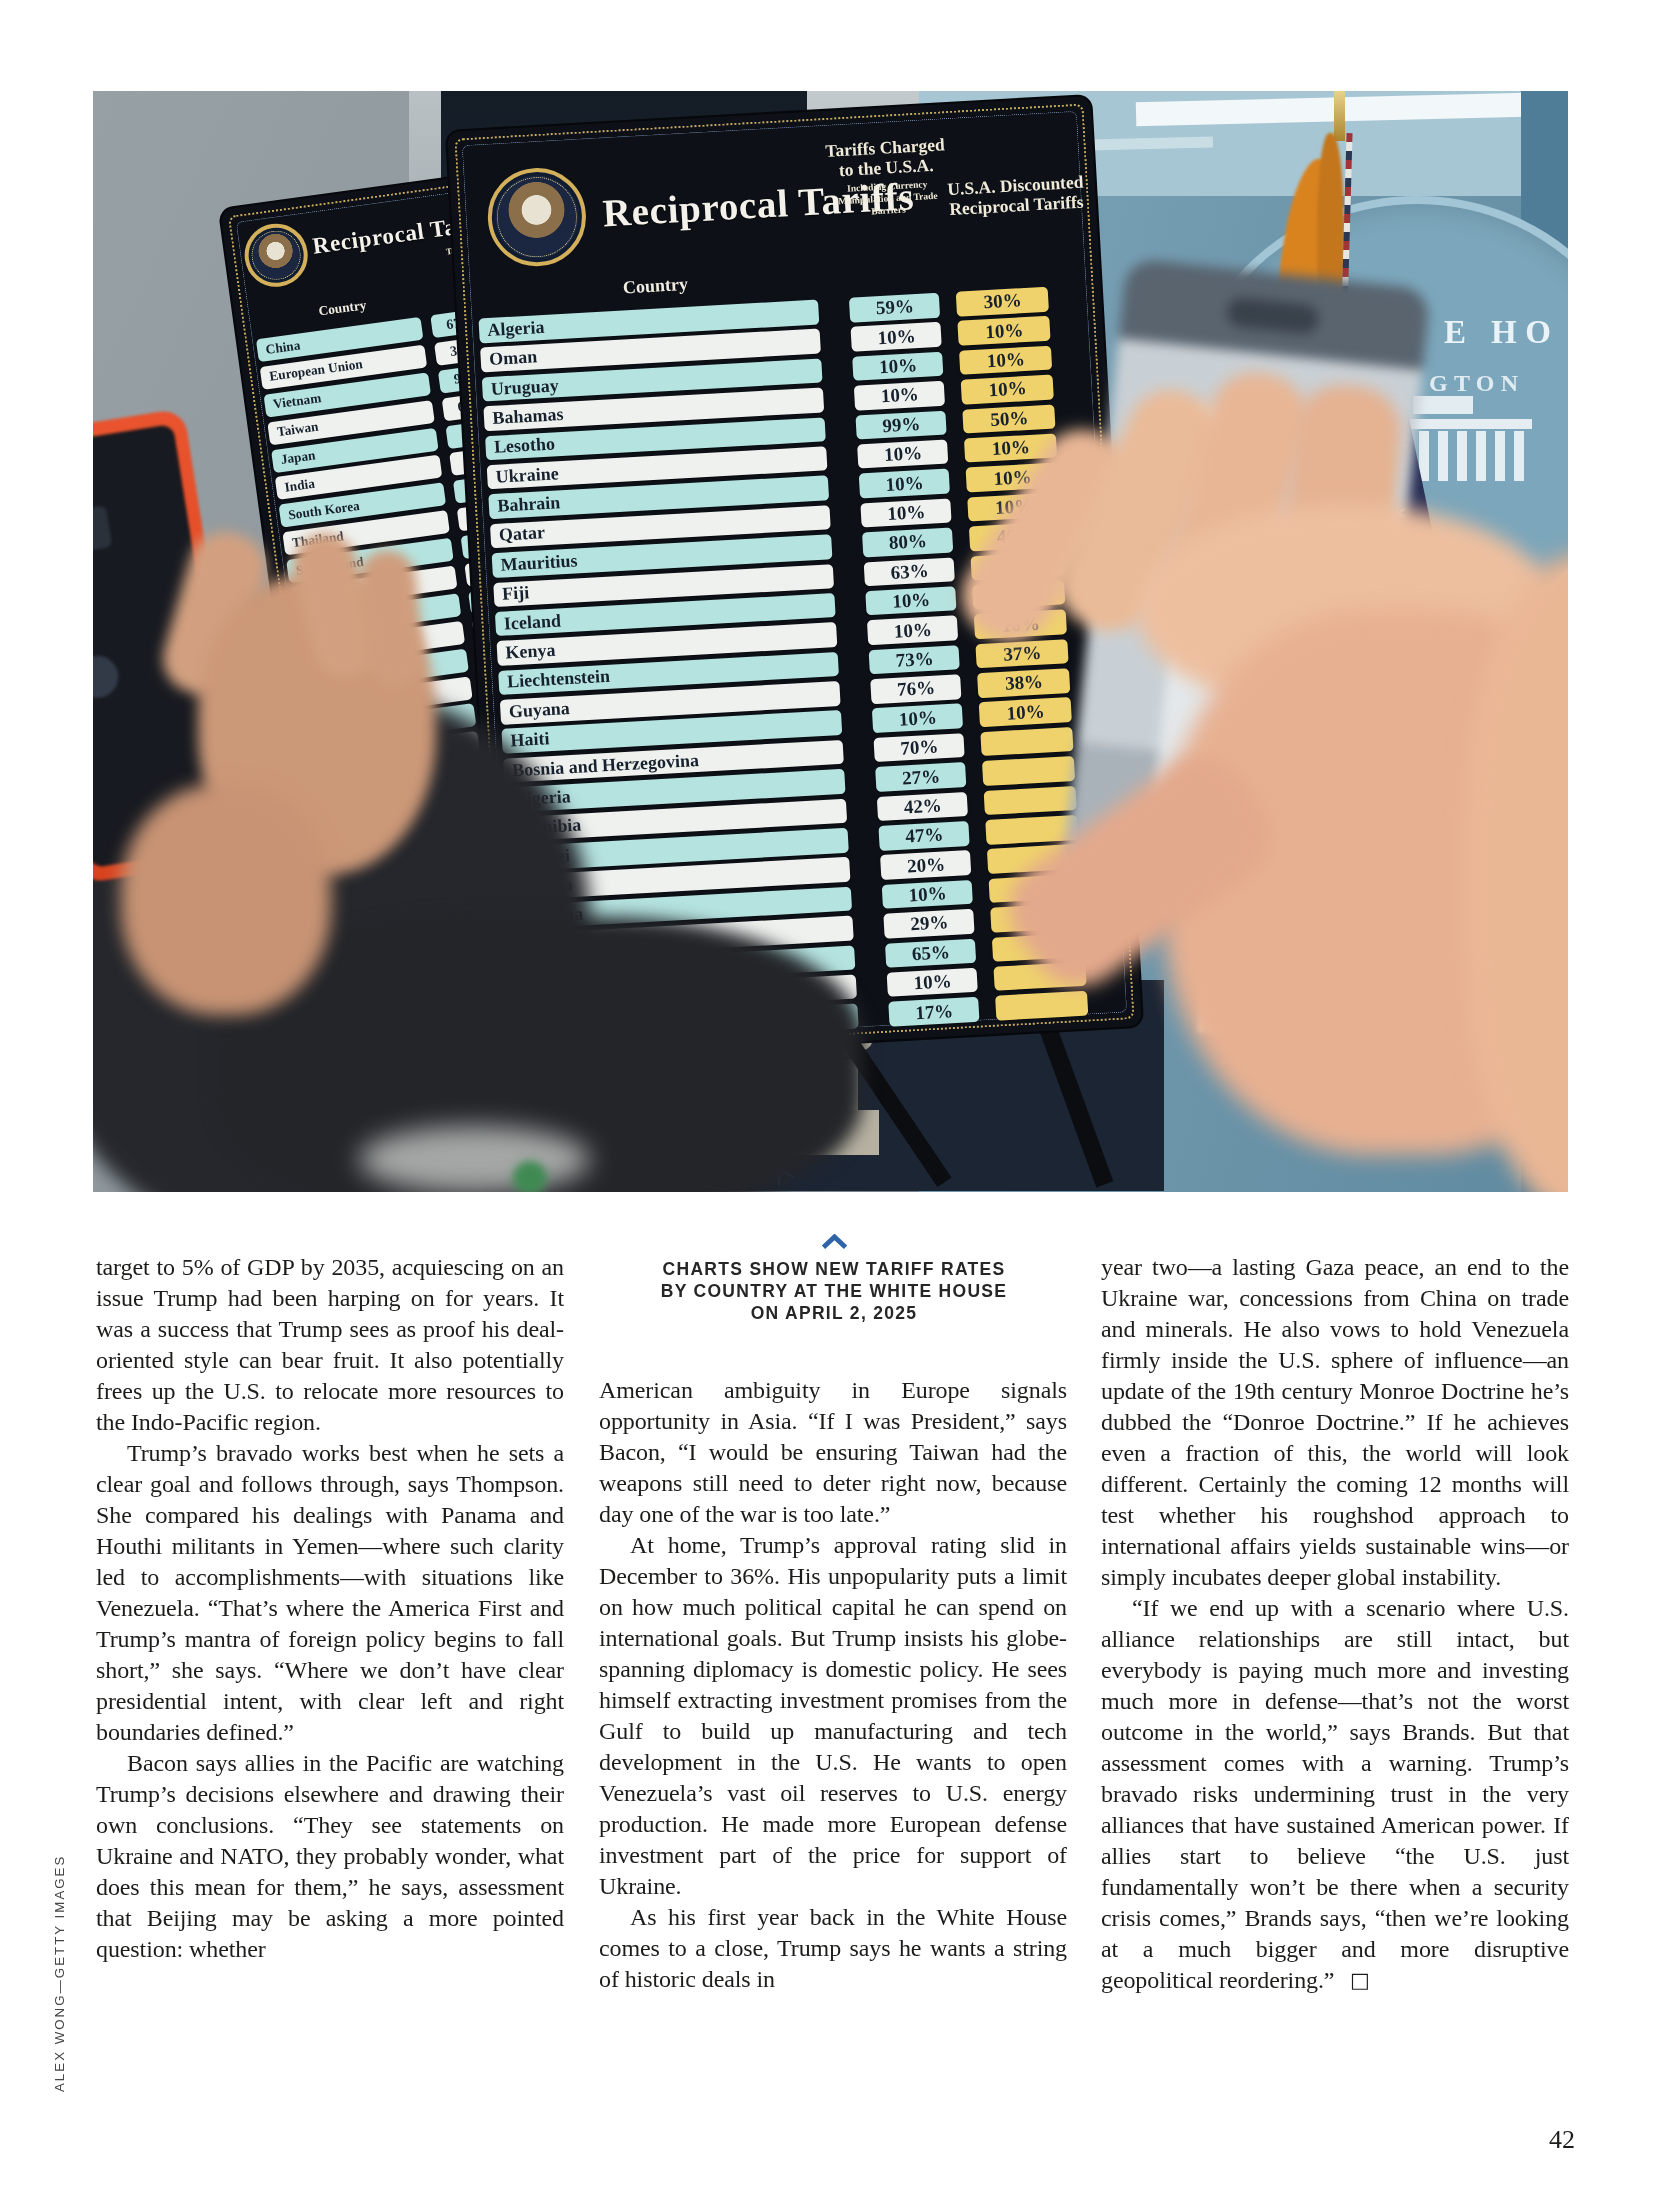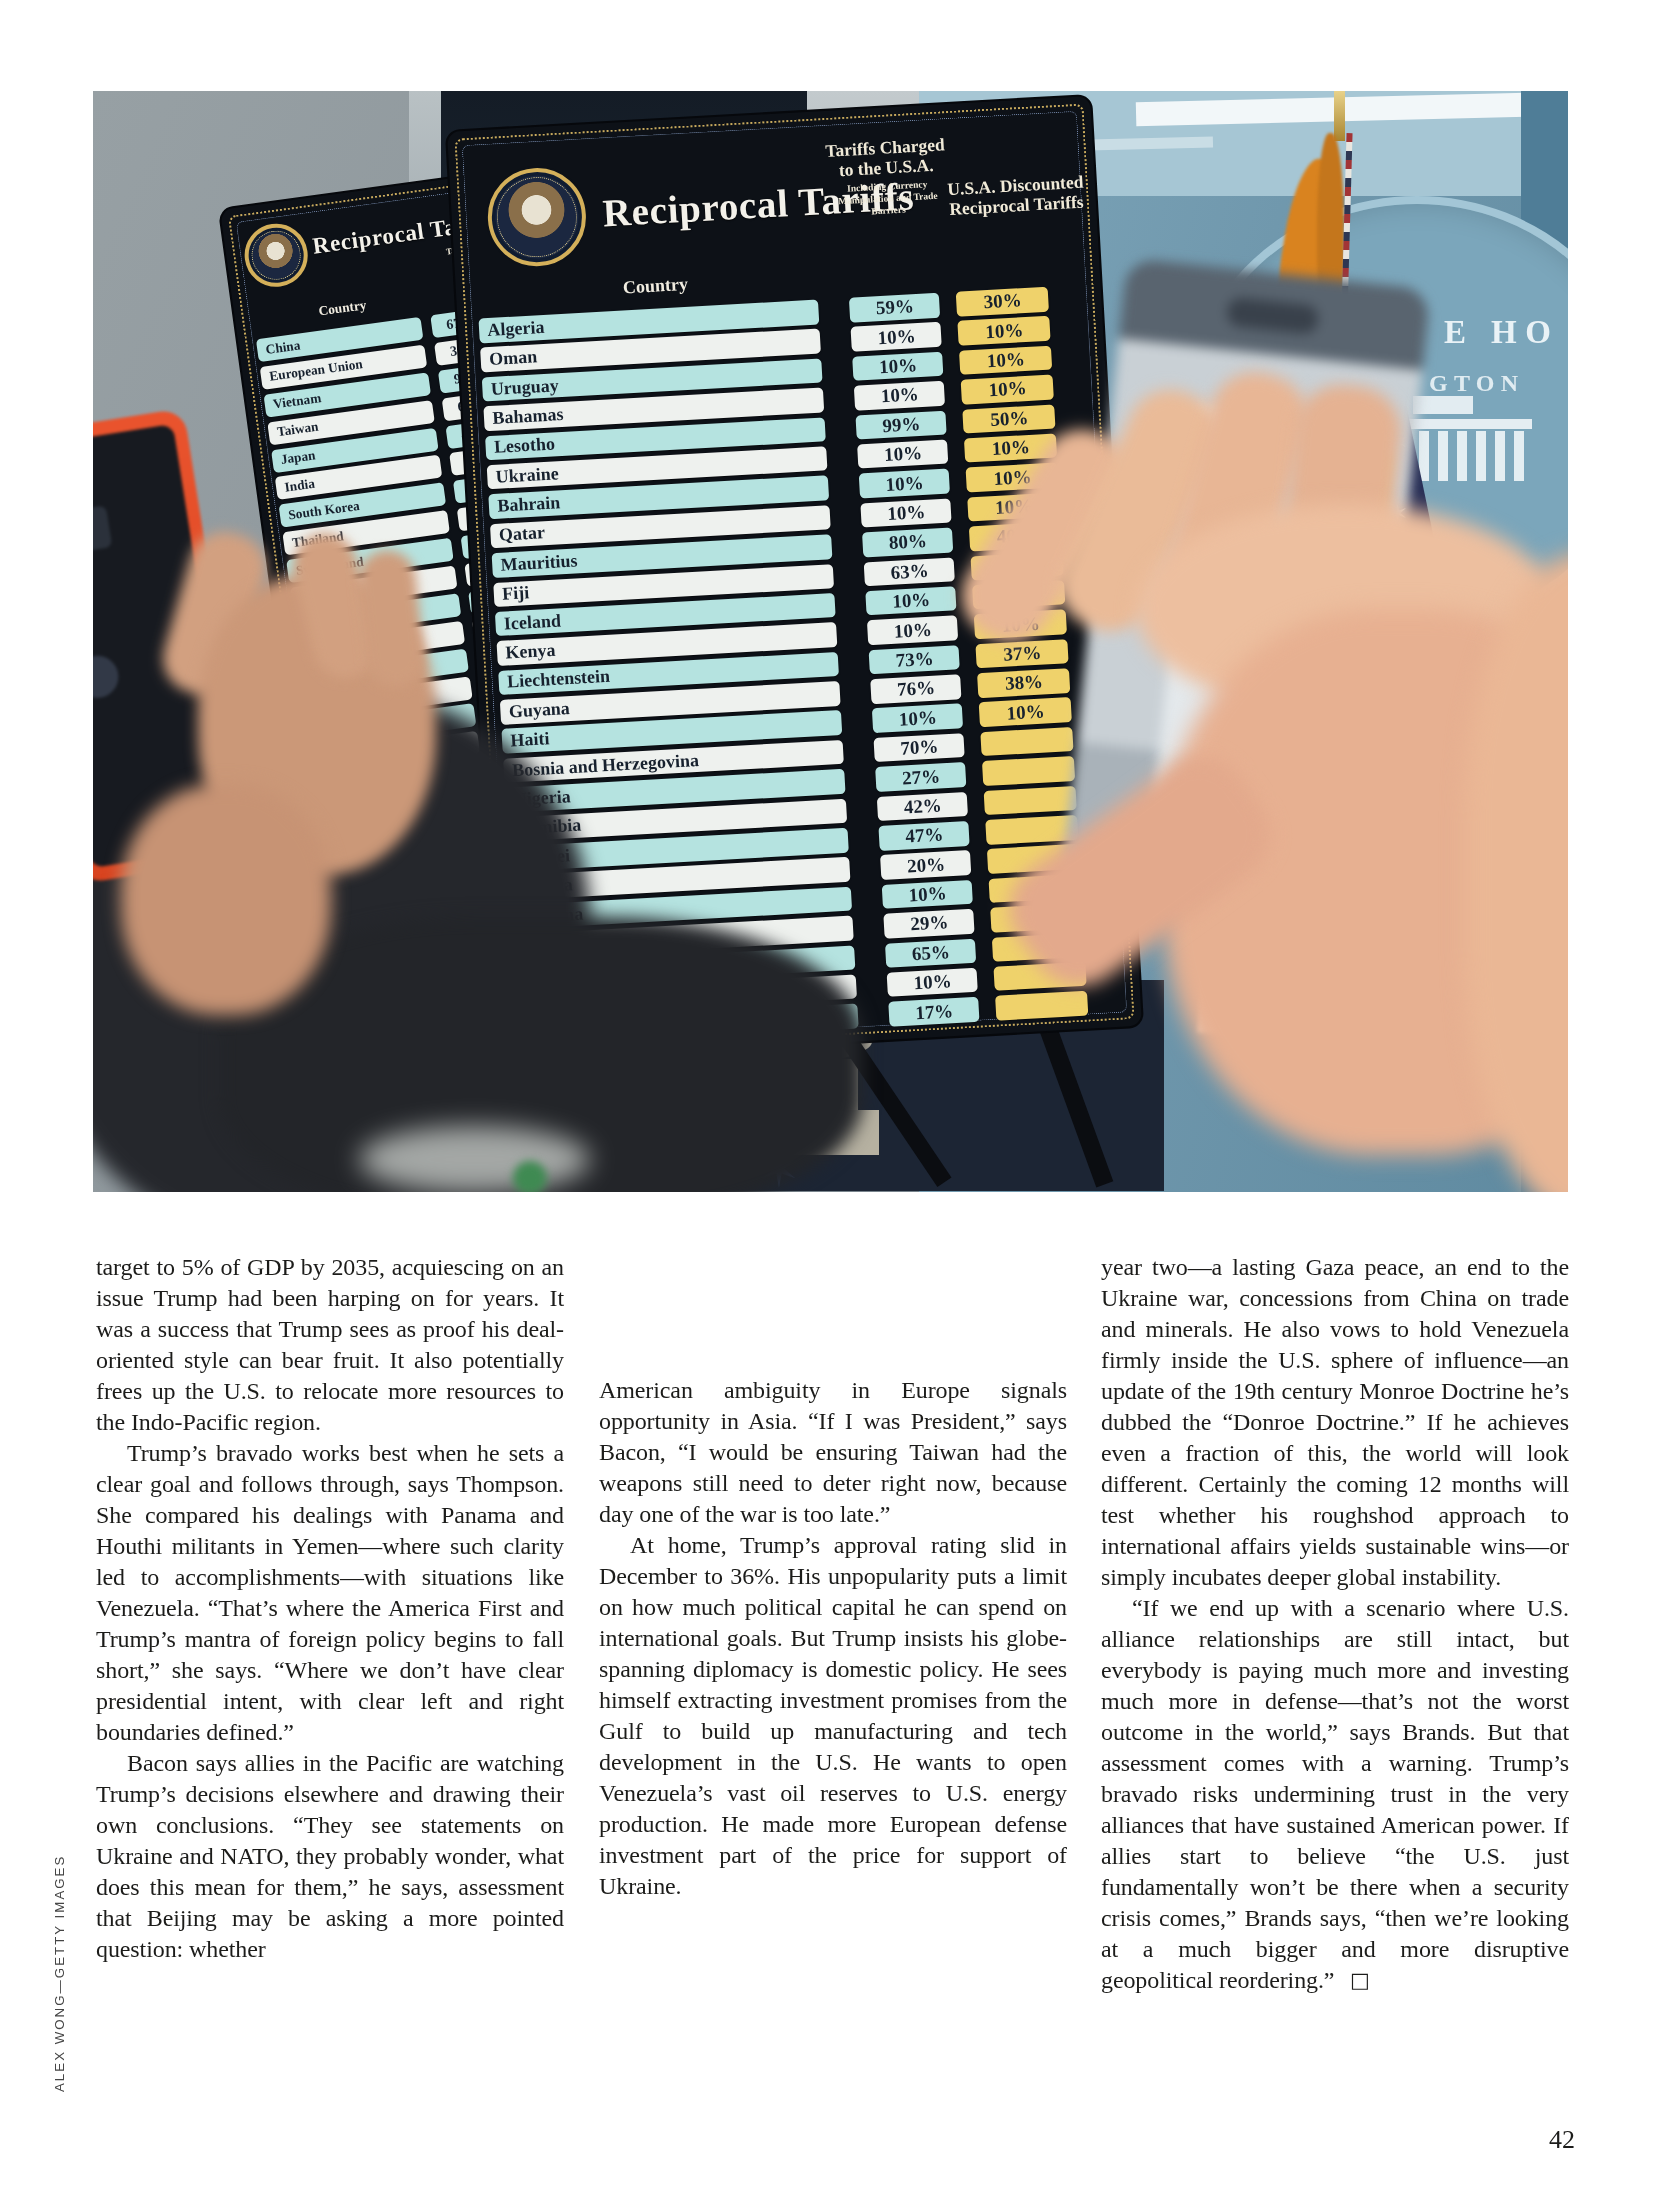--- a/index.html
+++ b/index.html
@@ -467,29 +467,38 @@
     <div class="abs handR-f1"></div>
     <div class="abs handR-f2"></div>
     <div class="abs handR-f3"></div>
     <div class="abs handR-f4"></div>
     <div class="abs handR-ridge"></div>
     <div class="abs handR-palm"></div>
     <div class="abs handR-palm2"></div>
     <div class="abs handR-thumb"></div>
   </div>
 
+  <div id="caption" class="abs">
+    <svg class="chev" width="29" height="15.4" viewBox="0 0 42 22">
+      <polyline points="5,19 21,4 37,19" fill="none" stroke="#2f65a7" stroke-width="7"></polyline>
+    </svg>
+    <span class="cl">CHARTS SHOW NEW TARIFF RATES</span>
+    <span class="cl">BY COUNTRY AT THE WHITE HOUSE</span>
+    <span class="cl">ON APRIL 2, 2025</span>
+  </div>
 
   <div id="col1" class="col">
     <p class="para">target to 5% of GDP by 2035, acquiescing on an issue Trump had been harping on for years. It was a success that Trump sees as proof his deal-oriented style can bear fruit. It also potentially frees up the U.S. to relocate more resources to the Indo-Pacific region.</p>
     <p class="para ind">Trump’s bravado works best when he sets a clear goal and follows through, says Thompson. She compared his dealings with Panama and Houthi militants in Yemen—where such clarity led to accomplishments—with situations like Venezuela. “That’s where the America First and Trump’s mantra of foreign policy begins to fall short,” she says. “Where we don’t have clear presidential intent, with clear left and right boundaries defined.”</p>
     <p class="para ind">Bacon says allies in the Pacific are watching Trump’s decisions elsewhere and drawing their own conclusions. “They see statements on Ukraine and NATO, they probably wonder, what does this mean for them,” he says, assessment that Beijing may be asking a more pointed question: whether</p>
   </div>
   <div id="col2" class="col">
     <p class="para">American ambiguity in Europe signals opportunity in Asia. “If I was President,” says Bacon, “I would be ensuring Taiwan had the weapons still need to deter right now, because day one of the war is too late.”</p>
     <p class="para ind">At home, Trump’s approval rating slid in December to 36%. His unpopularity puts a limit on how much political capital he can spend on international goals. But Trump insists his globe-spanning diplomacy is domestic policy. He sees himself extracting investment promises from the Gulf to build up manufacturing and tech development in the U.S. He wants to open Venezuela’s vast oil reserves to U.S. energy production. He made more European defense investment part of the price for support of Ukraine.</p>
+    <p class="para ind">As his first year back in the White House comes to a close, Trump says he wants a string of historic deals in</p>
   </div>
   <div id="col3" class="col">
     <p class="para">year two—a lasting Gaza peace, an end to the Ukraine war, concessions from China on trade and minerals. He also vows to hold Venezuela firmly inside the U.S. sphere of influence—an update of the 19th century Monroe Doctrine he’s dubbed the “Donroe Doctrine.” If he achieves even a fraction of this, the world will look different. Certainly the coming 12 months will test whether his roughshod approach to international affairs yields sustainable wins—or simply incubates deeper global instability.</p>
     <p class="para ind">
       <span>“If we end up with a scenario where U.S. alliance relationships are still intact, but everybody is paying much more and investing much more in defense—that’s not the worst outcome in the world,” says Brands. But that assessment comes with a warning. Trump’s bravado risks undermining trust in the very alliances that have sustained American power. If allies start to believe “the U.S. just fundamentally won’t be there when a security crisis comes,” Brands says, “then we’re looking at a much bigger and more disruptive geopolitical reordering.”</span>
       <span class="endmark">□</span>
     </p>
   </div>
 
   <div id="credit" class="abs">ALEX WONG—GETTY IMAGES</div>

